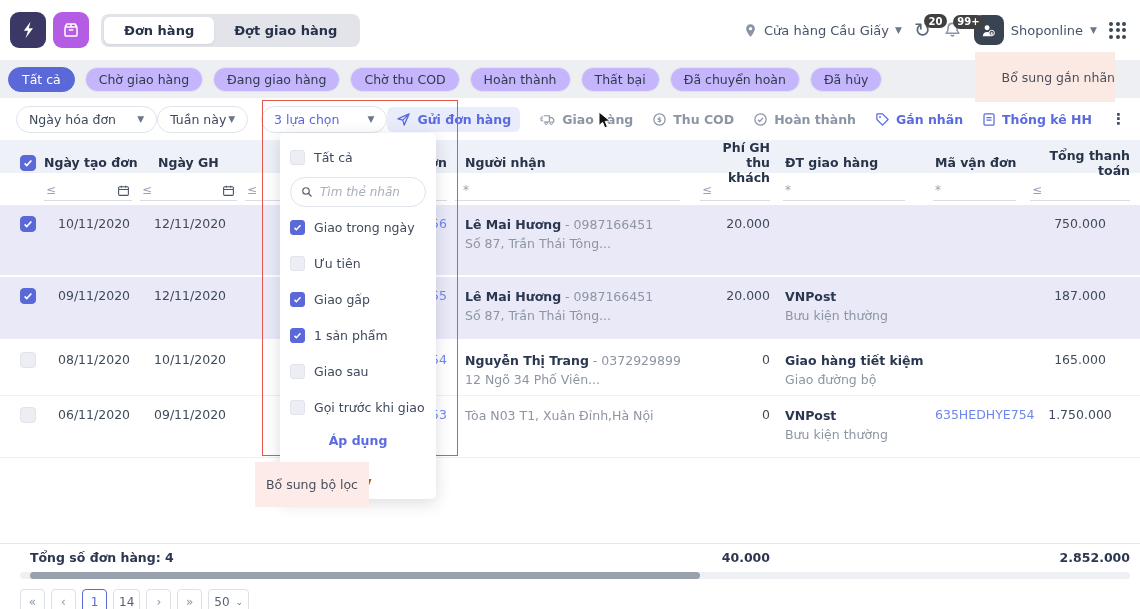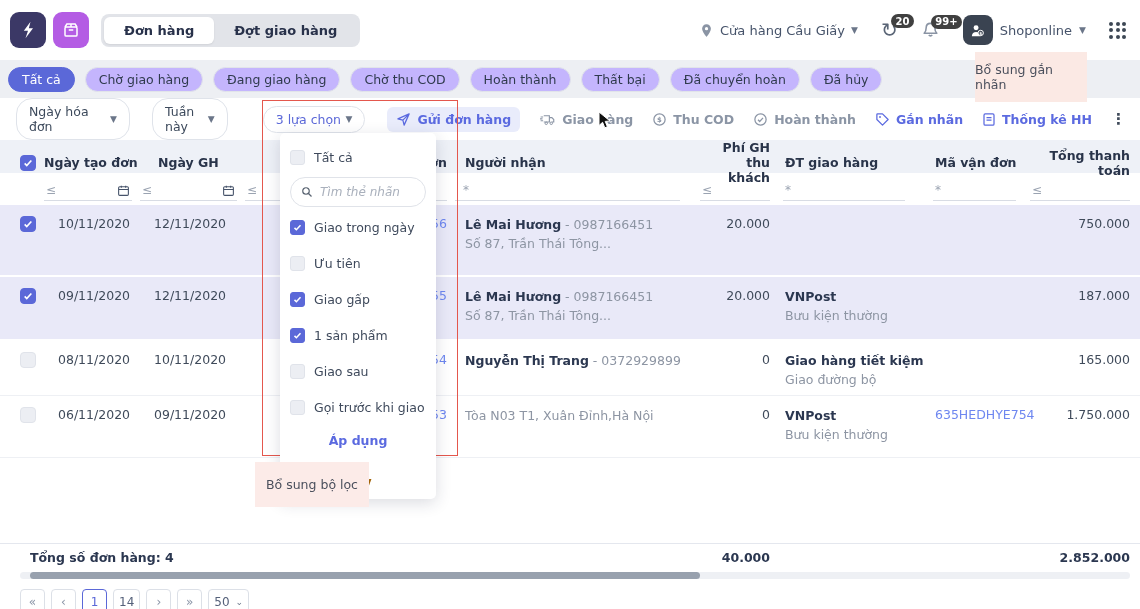--- a/index.html
+++ b/index.html
@@ -12,38 +12,38 @@
   svg { display:block; }
 
   
   .topbar { height:60px; display:flex; align-items:center; padding:0 14px 0 10px; background:#fff; }
   .logo-sq { width:36px; height:36px; border-radius:9px; display:flex; align-items:center; justify-content:center; flex:0 0 auto; }
   .logo-main { background:#3b3866; margin-right:7px; }
   .logo-pkg { background:#b45ce4; margin-right:12px; }
   .tabs { background:#e2e4e9; border-radius:8px; padding:3px; display:flex; }
   .tab { padding:6px 20px; border-radius:6px; font-weight:bold; font-size:13px; color:#28314a; cursor:default; }
   .tab.active { background:#fff; box-shadow:0 1px 2px rgba(0,0,0,.08); }
-  .topbar-right { margin-left:auto; display:flex; align-items:center; gap:23px; color:#46536a; }
+  .topbar-right { margin-left:auto; display:flex; align-items:center; gap:12px; color:#46536a; }
   .store-picker { display:flex; align-items:center; gap:6px; font-size:13px; }
   .caret { font-size:9px; color:#6b7689; }
   .icon-badge { position:relative; }
   .refresh-glyph { font-size:20px; color:#5a6576; line-height:1; }
   .badge { position:absolute; top:-6px; left:10px; background:#404040; color:#fff; font-size:10px; font-weight:bold; padding:1.5px 4.5px; border-radius:9px; white-space:nowrap; }
   .avatar { width:30px; height:30px; border-radius:8px; background:#3a4351; display:flex; align-items:center; justify-content:center; }
   .account { display:flex; align-items:center; gap:7px; font-size:13px; }
   .grid-icon { display:grid; grid-template-columns:repeat(3,4px); grid-gap:2.5px; }
   .grid-icon i { width:4px; height:4px; border-radius:50%; background:#3d4754; }
 
   
   .pill-row { height:38px; background:#edeff3; display:flex; align-items:center; gap:10px; padding:0 8px; }
   .pill { background:#c4b5fd; border:1px solid #e1e4ea; border-radius:14px; padding:4px 13px; font-size:12.5px; color:#2f3a4d; white-space:nowrap; }
   .pill.active { background:#5b68d8; border-color:#5b68d8; color:#fff; }
 
   
-  .toolbar { height:42px; display:flex; align-items:center; padding:0 14px 0 16px; gap:22px; background:#fff; }
+  .toolbar { height:42px; display:flex; align-items:center; padding:0 14px 0 16px; gap:0; background:#fff; }
   .select { border:1px solid #dfe3ea; border-radius:16px; padding:5px 12px; font-size:12.5px; color:#3d4a5c; display:flex; align-items:center; justify-content:space-between; background:#fff; }
   .sel-1 { width:150px; } .sel-2 { width:96px; } .sel-3 { width:134px; margin-left:13px; color:#5b68d8; }
   .actions { margin-left:auto; display:flex; align-items:center; gap:19px; font-weight:bold; font-size:12.5px; white-space:nowrap; }
   .action { display:flex; align-items:center; gap:6px; }
   .action.enabled { color:#5b6ae0; }
   .action.disabled { color:#8b95a5; }
   .action.highlight { color:#5b6ae0; background:#e9ecfb; padding:5px 9px; border-radius:6px; }
   .kebab { font-size:15px; font-weight:bold; color:#3f4a5a; }
 
   
@@ -73,33 +73,33 @@
   .cell-date { padding-left:14px; }
   .cell-code { text-align:right; padding-right:8px; color:#6e87f0; }
   .cell-receiver { padding-left:10px; line-height:1.5; }
   .cell-receiver .nm { font-weight:bold; color:#2b3750; }
   .cell-receiver .ph, .cell-receiver .addr { color:#8d95a3; }
   .cell-fee { text-align:right; }
   .cell-carrier { padding-left:15px; line-height:1.5; }
   .cell-carrier .cr { font-weight:bold; color:#2b3750; }
   .cell-carrier .sv { color:#8d95a3; }
   .cell-tracking { padding-left:10px; color:#6e87f0; }
-  .cell-total { text-align:right; }
+  .cell-total { text-align:center; }
 
   .checkbox { width:16px; height:16px; border-radius:4px; background:#eceef3; border:1px solid #e0e3ea; display:flex; align-items:center; justify-content:center; }
   .checkbox.checked { background:#5b68d8; border-color:#5b68d8; }
   .checkbox svg { visibility:hidden; }
   .checkbox.checked svg { visibility:visible; }
   .cb-sm { width:15px; height:15px; border-radius:3px; }
   .thead .checkbox { margin-top:0; }
 
   
   .red-rect { position:absolute; left:262px; top:100px; width:196px; height:356px; border:1.5px solid #e4574d; z-index:30; }
   .tooltip { position:absolute; background:#fbe9e4; color:#4a4f5c; display:flex; align-items:center; justify-content:center; font-size:12.5px; z-index:60; }
-  .tt-top { left:975px; top:52px; width:112px; height:50px;justify-content:flex-end; }
+  .tt-top { left:975px; top:52px; width:140px; height:50px;justify-content:flex-end; }
   .tt-bottom { left:255px; top:462px; width:114px; height:45px; background:#fcebe8; }
 
   
   .panel { position:absolute; left:280px; top:133px; width:156px; background:#fff; border-radius:5px; box-shadow:0 4px 16px rgba(30,40,70,.16); z-index:40; padding:8px 10px 10px 10px; font-size:12.5px; color:#3f4a5c; }
   .p-item { display:flex; align-items:center; gap:9px; height:36px; }
   .p-all { height:32px; }
   .p-search { border:1px solid #e0e3e9; border-radius:15px; height:30px; display:flex; align-items:center; gap:7px; padding:0 10px; margin:4px 0 2px 0; }
   .p-search .ph { font-style:italic; color:#a9b0bc; font-size:12px; }
   .p-footer { display:flex; align-items:center; justify-content:center; gap:26px; padding-top:8px; font-weight:bold;flex-direction:column; }
   .p-apply { color:#5b6ae0; }
@@ -356,20 +356,21 @@
   <div class="checkbox">
       <svg width="10" height="10" viewBox="0 0 12 12">
         <path d="M2 6.5 l2.5 2.5 L10 3" fill="none" stroke="#fff" stroke-width="2"></path>
       </svg>
     </div>
   <div class="cell-date">08/11/2020</div>
   <div class="cell-date">10/11/2020</div>
   <div class="cell-code">54</div>
   <div class="cell-receiver">
     <div><span class="nm">Nguyễn Thị Trang</span> <span class="ph">- 0372929899</span></div>
+    <div class="addr">12 Ngõ 34 Phố Viên...</div>
   </div>
   <div class="cell-fee">0</div>
   <div class="cell-carrier">
       <div class="cr">Giao hàng tiết kiệm</div>
       <div class="sv">Giao đường bộ</div>
     </div>
   <div class="cell-tracking"></div>
   <div class="cell-total">165.000</div>
 </div>
 

